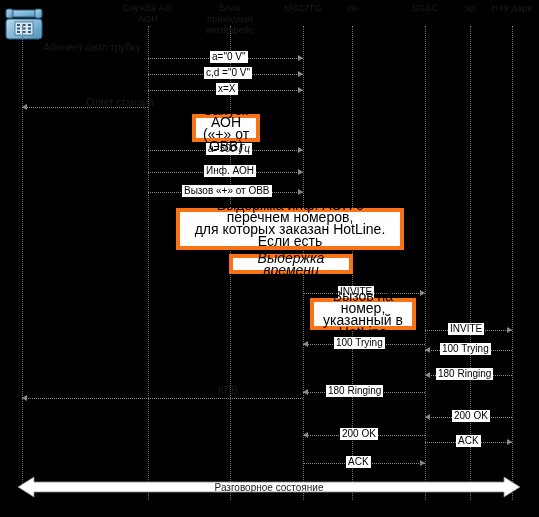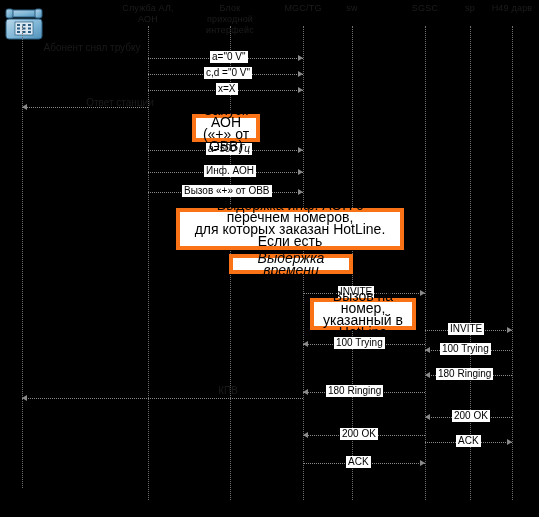--- a/index.html
+++ b/index.html
@@ -183,14 +183,20 @@
       <div class="note" style="left: 192px; top: 114px; width: 68px; height: 28px; white-space: pre-line;">Запуск АОН
 («+» от ОВВ)</div>
       <div class="note" style="left: 176px; top: 208px; width: 228px; height: 42px; white-space: pre-line;">Выдержка инф. АОН с перечнем  номеров,
 для которых заказан HotLine. Если есть
 совпадение:</div>
       <div class="note" style="left: 229px; top: 254px; width: 124px; height: 20px; white-space: pre-line; font-style: italic;">Выдержка времени</div>
       <div class="note" style="left: 310px; top: 298px; width: 106px; height: 32px; white-space: pre-line;">Вызов на номер,
 указанный в HotLine</div>
     </div>
 
+  <div class="banner">
+    <svg width="502" height="26" viewBox="0 0 502 26">
+      <polygon points="0,13 16,3 16,8 486,8 486,3 502,13 486,23 486,18 16,18 16,23" fill="#ffffff" stroke="#8a8a8a" stroke-width="0.8"></polygon>
+    </svg>
+    <div class="banner-text">Разговорное состояние</div>
+  </div>
 
 </div>
 
 </body></html>

